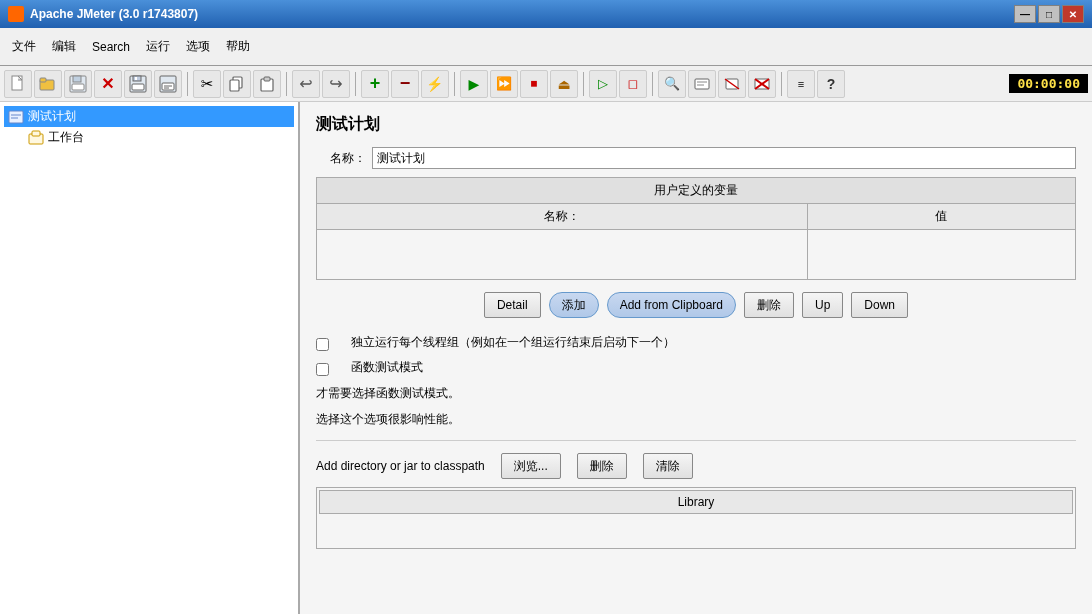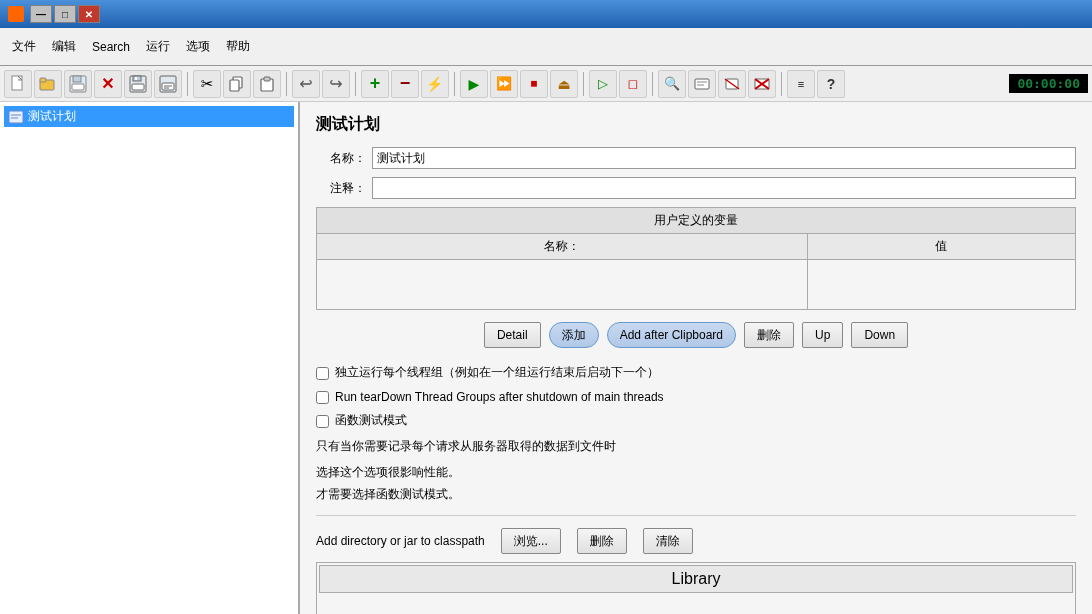--- a/index.html
+++ b/index.html
@@ -93,21 +93,21 @@
     }
     .toolbar-separator {
       width: 1px;
       height: 24px;
       background: #aaa;
       margin: 0 3px;
     }
     .toolbar-time {
       margin-left: auto;
       background: #000;
-      color: #15803d;
+      color: #fde047;
       font-family: monospace;
       font-size: 13px;
       padding: 2px 8px;
       font-weight: bold;
     }
 
     
     .main-layout {
       display: flex;
       height: calc(614px - 28px - 22px - 36px);
@@ -239,22 +239,23 @@
       font-family: 'Microsoft YaHei', SimSun, Arial, sans-serif;
     }
     .action-btn.active {
       background: linear-gradient(to bottom, #c8d8f0, #b0c8e8);
       border-color: #6699cc;
       border-radius: 13px;
     }
 
     .checkbox-row {
       display: flex;
-      align-items: center;
+      align-items: flex-end;
       margin-bottom: 8px;
+      gap: 16px;
     }
     .checkbox-row input[type=checkbox] {
       margin-right: 6px;
       margin-top: 2px;
       flex-shrink: 0;
     }
     .checkbox-label { font-size: 12px; color: #000; }
 
     .info-text {
       font-size: 12px;
@@ -277,30 +278,31 @@
     .classpath-label { font-size: 12px; }
 
     .library-table {
       width: 100%;
       border: 1px solid #aaa;
     }
     .library-table th {
       background: #e8e8e8;
       border: 1px solid #aaa;
       padding: 4px 8px;
-      font-size: 16px;
+      font-size: 12px;
       font-weight: normal;
       text-align: center;
     }
   </style>
 </head>
 <body>
 
 <div class="title-bar">
   <span class="title-bar-icon"></span>
+  <span class="title-bar-text">Apache JMeter (3.0 r1743807)</span>
   <div class="title-bar-controls">
     <div class="title-bar-btn">—</div>
     <div class="title-bar-btn">□</div>
     <div class="title-bar-btn close">✕</div>
   </div>
 </div>
 
 <div class="menu-bar">
   <span class="menu-item">文件</span>
   <span class="menu-item">编辑</span>
@@ -437,36 +439,43 @@
     <div class="tree-item selected">
       <span class="tree-icon">
         <svg width="16" height="16" viewBox="0 0 16 16">
           <rect x="1" y="2" width="14" height="12" rx="1" fill="#e8f0ff" stroke="#6688cc" stroke-width="1"></rect>
           <line x1="3" y1="6" x2="13" y2="6" stroke="#6688cc" stroke-width="1"></line>
           <line x1="3" y1="9" x2="10" y2="9" stroke="#6688cc" stroke-width="1"></line>
         </svg>
       </span>
       <span>测试计划</span>
     </div>
+    <div class="tree-child">
+      <div class="tree-item">
+        <span class="tree-icon">
+          <svg width="16" height="16" viewBox="0 0 16 16">
+            <rect x="1" y="4" width="14" height="10" rx="1" fill="#fff8e0" stroke="#cc9900" stroke-width="1"></rect>
+            <rect x="4" y="1" width="8" height="5" rx="1" fill="#fff8e0" stroke="#cc9900" stroke-width="1"></rect>
+          </svg>
+        </span>
+        <span>工作台</span>
+      </div>
+    </div>
   </div>
 
   <div class="right-panel">
     <div class="panel-content">
 
       <div class="panel-title">测试计划</div>
 
       <div class="form-row">
         <span class="form-label">名称：</span>
         <input class="form-input" type="text" value="测试计划" style="">
       </div>
 
-      <div class="form-row">
-        <span class="form-label">注释：</span>
-        <input class="form-input" type="text" style="">
-      </div>
 
       <div class="vars-section">
         <div class="vars-title">用户定义的变量</div>
         <table class="vars-table">
           <thead>
             <tr>
               <th>名称：</th>
               <th>值</th>
             </tr>
           </thead>
@@ -475,44 +484,39 @@
               <td></td>
               <td></td>
             </tr>
           </tbody>
         </table>
       </div>
 
       <div class="vars-buttons">
         <button class="action-btn">Detail</button>
         <button class="action-btn active">添加</button>
-        <button class="action-btn active">Add after Clipboard</button>
+        <button class="action-btn active">Add from Clipboard</button>
         <button class="action-btn">删除</button>
         <button class="action-btn">Up</button>
         <button class="action-btn">Down</button>
       </div>
 
       <div class="checkbox-row">
         <input type="checkbox" style="">
         <span class="checkbox-label">独立运行每个线程组（例如在一个组运行结束后启动下一个）</span>
       </div>
 
-      <div class="checkbox-row">
-        <input type="checkbox" style="">
-        <span class="checkbox-label">Run tearDown Thread Groups after shutdown of main threads</span>
-      </div>
 
       <div class="checkbox-row">
         <input type="checkbox" style="">
         <span class="checkbox-label">函数测试模式</span>
       </div>
 
-      <div class="info-text">只有当你需要记录每个请求从服务器取得的数据到文件时</div>
+      <div class="info-text">才需要选择函数测试模式。</div>
       <div class="info-text" style="margin-top:8px;">选择这个选项很影响性能。</div>
-      <div class="info-text">才需要选择函数测试模式。</div>
 
       <div class="classpath-section">
         <div class="classpath-row">
           <span class="classpath-label">Add directory or jar to classpath</span>
           <button class="action-btn">浏览...</button>
           <button class="action-btn">删除</button>
           <button class="action-btn">清除</button>
         </div>
         <table class="library-table">
           <thead>

